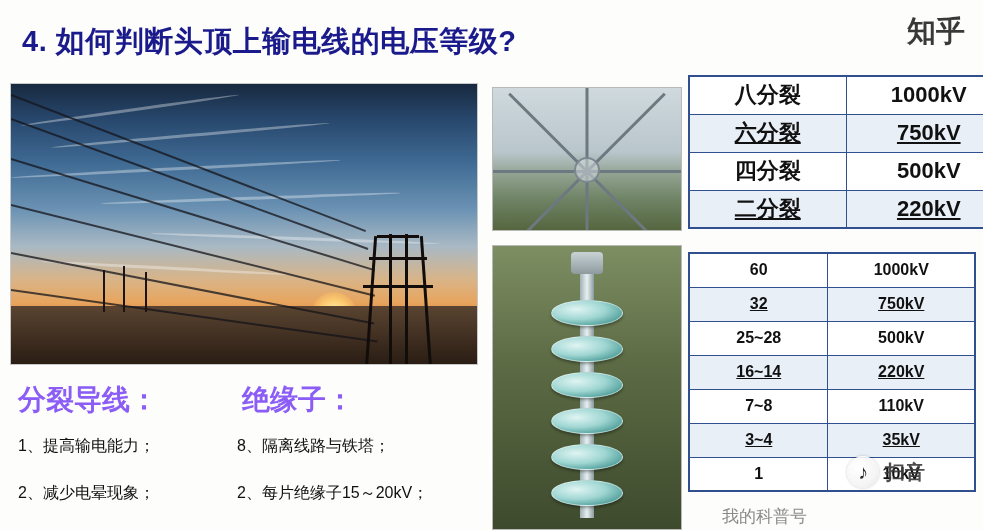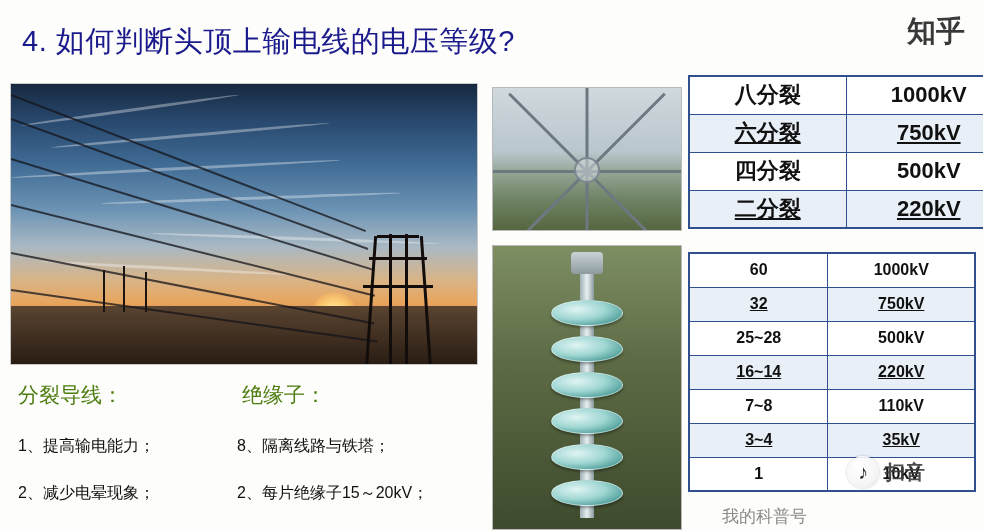--- a/index.html
+++ b/index.html
@@ -10,21 +10,21 @@
     font-family: "Liberation Sans", sans-serif;
     overflow: hidden;
     position: relative;
   }
 
   
   .title {
     position:absolute;
     left: 22px; top: 22px;
     font-size: 29px;
-    font-weight: normal;
+    font-weight: bold;
     color: #1a1a8c;
     letter-spacing: 0.5px;
     white-space: nowrap;
   }
 
   
   .photo-main {
     position:absolute;
     left: 10px; top: 83px;
     width: 468px; height: 282px;
@@ -152,21 +152,21 @@
   #table-count td { height: 34px; font-size: 16px; }
   #table-count td.c0 { width: 140px; }
   #table-count td.c1 { width: 148px; }
 
   .row-even td { background: #ffffff; }
   .row-odd  td { background: #e9eff7; text-decoration: underline; }
 
   
   .hdr {
     position:absolute;
-    font-size: 21px; font-weight:normal; color:#4d7c0f;
+    font-size: 28px; font-weight:bold; color:#8b5cf6;
   }
   .txt {
     position:absolute;
     font-size: 16px; color:#111;
     white-space:nowrap;
   }
   #hdr-split { left: 18px; top: 381px; }
   #hdr-ins   { left: 242px; top: 381px; }
   #split-1   { left: 18px; top: 436px; }
   #split-2   { left: 18px; top: 483px; }

